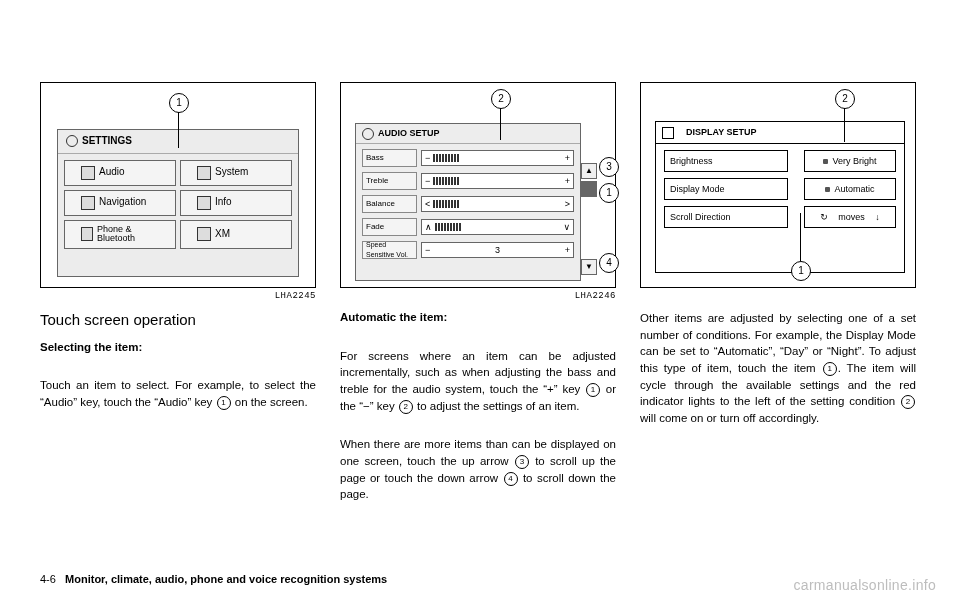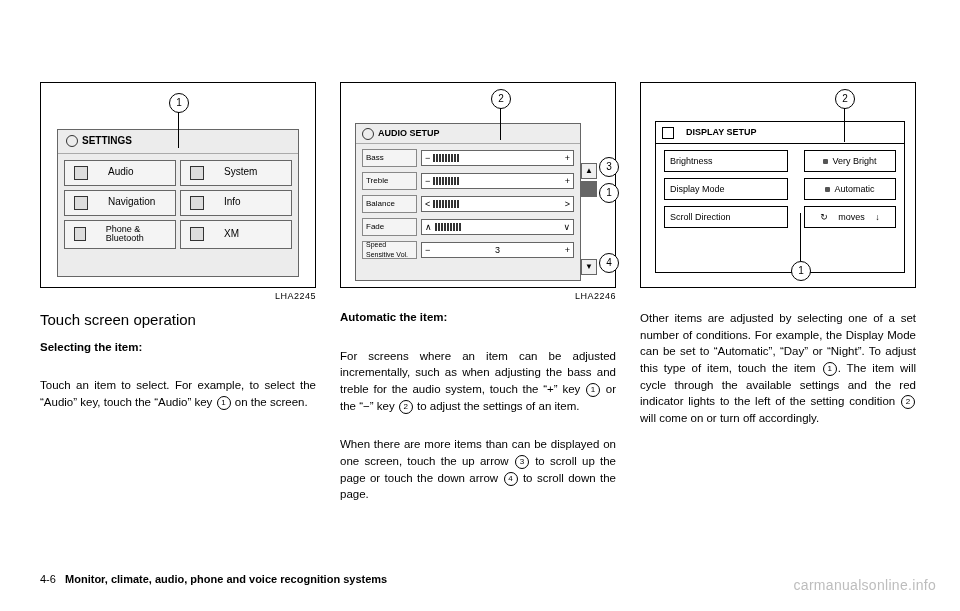--- a/index.html
+++ b/index.html
@@ -30,20 +30,21 @@
     position: relative;
     box-sizing: border-box;
     margin-bottom: 2px;
     background: #fff;
   }
   .figcaption {
     text-align: right;
     font-size: 9px;
     margin-bottom: 6px;
     letter-spacing: 0.5px;
+    font-family: Liberation Mono, monospace;
   }
   .h-sub {
     font-size: 15px;
     margin: 4px 0 8px 0;
     font-weight: normal;
   }
   .bold {
     font-weight: bold;
     margin: 6px 0;
   }
@@ -82,25 +83,25 @@
   .gear { width:10px; height:10px; border:1px solid #333; border-radius:50%; position:relative;}
   .screen1-grid {
     display: grid;
     grid-template-columns: 1fr 1fr;
     gap: 4px;
     padding: 6px;
   }
   .sbtn {
     border: 1px solid #666;
     background: #f4f4f4;
-    padding: 4px 9px;
+    padding: 4px 16px;
     font-size: 10px;
     display: flex;
     align-items: center;
-    gap: 20px;
+    gap: 4px;
     height: 16px;
   }
   .sbtn .ic { width:12px;height:12px;border:1px solid #333;background:#ddd; }
   .bubble {
     position: absolute;
     width: 18px; height: 18px;
     border: 1px solid #000;
     border-radius: 50%;
     background: #fff;
     display: flex;

